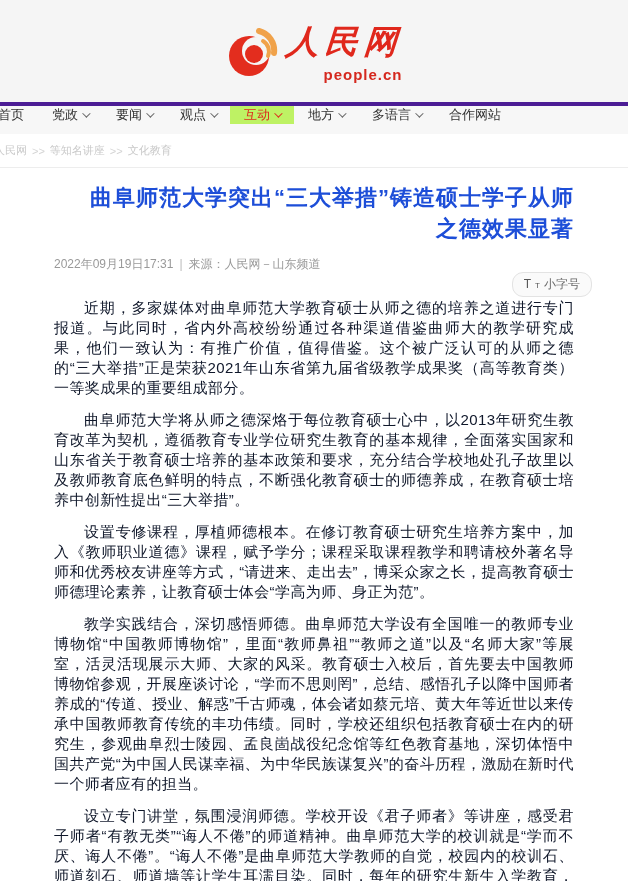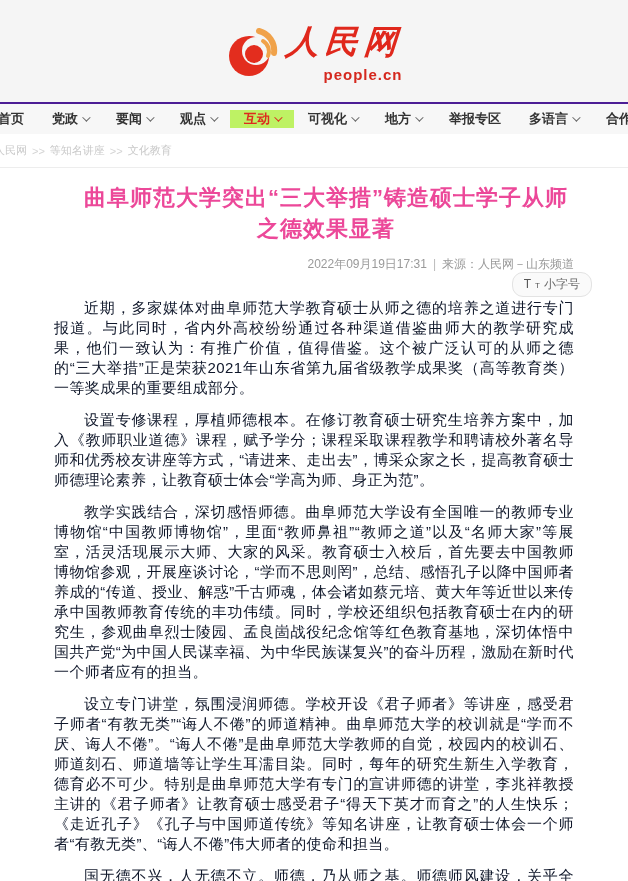--- a/index.html
+++ b/index.html
@@ -9,38 +9,38 @@
 
   
   .site-header { height:102px; background:#f5f5f5; display:flex; align-items:center; justify-content:center; }
   .logo { display:flex; align-items:center; gap:8px; margin-top:4px; }
   .logo-mark { width:52px; height:52px; }
   .logo-text { display:flex; flex-direction:column; align-items:flex-end; line-height:1; }
   .logo-cn { color:#e0281c; font-size:33px; font-weight:bold; font-style:italic; letter-spacing:6px; transform:skewX(-4deg); }
   .logo-en { color:#d5281e; font-size:15px; font-weight:bold; letter-spacing:1px; margin-top:9px; }
 
   
-  .nav { height:32px; background:#f7f7f7; border-top:2px solid #4c1d95; display:flex; align-items:center; overflow:hidden; white-space:nowrap;font-weight:bold; }
+  .nav { height:32px; background:#f7f7f7; border-top:4px solid #4c1d95; display:flex; align-items:flex-start; overflow:hidden; white-space:nowrap; }
   .nav-items { display:flex; align-items:stretch; margin-left:-16px; }
   .nav-item { display:flex; align-items:center; gap:4px; padding:0 14px; font-size:13px; color:#333; cursor:pointer; }
   .nav-item.active { background:#bef264; color:#dd2b1e; }
   .caret { display:inline-block; width:6px; height:6px; border-right:1px solid #666; border-bottom:1px solid #666; transform:rotate(45deg) translateY(-2px); }
   .nav-item.active .caret { border-color:#dd2b1e; }
 
   
   .breadcrumb { height:33px; display:flex; align-items:center; font-size:11px; color:#c9c9c9; padding-left:0; margin-left:-6px; }
   .bc-sep { margin:0 5px; color:#d4d4d4; }
   .bc-link { color:#c9c9c9; cursor:pointer; }
   .divider { height:1px; background:#ededed; }
 
   
   .article { padding:14px 54px 0 54px; }
-  .article h1 { font-size:22px; line-height:31px; color:#ec4899; text-align:center; font-weight:bold; letter-spacing:1px;margin-left:24px; }
+  .article h1 { font-size:22px; line-height:31px; color:#1d4ed8; text-align:right; font-weight:bold; letter-spacing:1px;margin-left:24px; }
   .meta-row { position:relative; margin-top:12px; height:42px; }
-  .meta { text-align:right; font-size:12px; color:#999; }
+  .meta { text-align:left; font-size:12px; color:#999; }
   .meta .sep { margin:0 6px; color:#bbb; }
   .meta .source-link { color:#999; cursor:pointer; }
   .font-widget { position:absolute; right:-18px; top:16px; display:flex; align-items:baseline; gap:4px; border:1px solid #e3e3e3; background:#fafafa; border-radius:11px; padding:3px 11px; font-size:12px; color:#666; cursor:pointer; }
   .t-big { font-size:12px; color:#555; }
   .t-small { font-size:8px; color:#555; }
   .paragraphs p { font-size:15px; line-height:20px; color:#0f172a; text-align:justify; text-indent:2em; margin-bottom:12px; letter-spacing:0.4px; }
 </style>
 </head>
 <body>
 
@@ -77,29 +77,22 @@
         </div>
         <div class="nav-item">
           <span>观点</span>
           <i class="caret"></i>
         </div>
         <div class="nav-item active">
           <span>互动</span>
           <i class="caret"></i>
         </div>
         <div class="nav-item">
-          <span>可视化</span>
-          <i class="caret"></i>
-        </div>
-        <div class="nav-item">
           <span>地方</span>
           <i class="caret"></i>
-        </div>
-        <div class="nav-item">
-          <span>举报专区</span>
         </div>
         <div class="nav-item">
           <span>多语言</span>
           <i class="caret"></i>
         </div>
         <div class="nav-item">
           <span>合作网站</span>
         </div>
       </div>
 
@@ -121,20 +114,21 @@
         <span>2022年09月19日17:31</span><span class="sep">|</span><span>来源：</span><span class="source-link">人民网－山东频道</span>
       </div>
       <div class="font-widget">
         <span class="t-big">T</span>
           <span class="t-small">T</span>
         <span>小字号</span>
       </div>
     </div>
     <div class="paragraphs">
         <p>近期，多家媒体对曲阜师范大学教育硕士从师之德的培养之道进行专门报道。与此同时，省内外高校纷纷通过各种渠道借鉴曲师大的教学研究成果，他们一致认为：有推广价值，值得借鉴。这个被广泛认可的从师之德的“三大举措”正是荣获2021年山东省第九届省级教学成果奖（高等教育类）一等奖成果的重要组成部分。</p>
+        <p>曲阜师范大学将从师之德深烙于每位教育硕士心中，以2013年研究生教育改革为契机，遵循教育专业学位研究生教育的基本规律，全面落实国家和山东省关于教育硕士培养的基本政策和要求，充分结合学校地处孔子故里以及教师教育底色鲜明的特点，不断强化教育硕士的师德养成，在教育硕士培养中创新性提出“三大举措”。</p>
         <p>设置专修课程，厚植师德根本。在修订教育硕士研究生培养方案中，加入《教师职业道德》课程，赋予学分；课程采取课程教学和聘请校外著名导师和优秀校友讲座等方式，“请进来、走出去”，博采众家之长，提高教育硕士师德理论素养，让教育硕士体会“学高为师、身正为范”。</p>
         <p>教学实践结合，深切感悟师德。曲阜师范大学设有全国唯一的教师专业博物馆“中国教师博物馆”，里面“教师鼻祖”“教师之道”以及“名师大家”等展室，活灵活现展示大师、大家的风采。教育硕士入校后，首先要去中国教师博物馆参观，开展座谈讨论，“学而不思则罔”，总结、感悟孔子以降中国师者养成的“传道、授业、解惑”千古师魂，体会诸如蔡元培、黄大年等近世以来传承中国教师教育传统的丰功伟绩。同时，学校还组织包括教育硕士在内的研究生，参观曲阜烈士陵园、孟良崮战役纪念馆等红色教育基地，深切体悟中国共产党“为中国人民谋幸福、为中华民族谋复兴”的奋斗历程，激励在新时代一个师者应有的担当。</p>
         <p>设立专门讲堂，氛围浸润师德。学校开设《君子师者》等讲座，感受君子师者“有教无类”“诲人不倦”的师道精神。曲阜师范大学的校训就是“学而不厌、诲人不倦”。“诲人不倦”是曲阜师范大学教师的自觉，校园内的校训石、师道刻石、师道墙等让学生耳濡目染。同时，每年的研究生新生入学教育，德育必不可少。特别是曲阜师范大学有专门的宣讲师德的讲堂，李兆祥教授主讲的《君子师者》让教育硕士感受君子“得天下英才而育之”的人生快乐；《走近孔子》《孔子与中国师道传统》等知名讲座，让教育硕士体会一个师者“有教无类”、“诲人不倦”伟大师者的使命和担当。</p>
         <p>国无德不兴，人无德不立。师德，乃从师之基。师德师风建设，关乎全面贯彻党的教育方针，关乎中国特色社会主义事业薪火相传。曲阜师范大学铸造学子从师之德的“三大举措”为全国教育硕士师德培养提供了可借鉴、能复制的经验，为党的二十大胜利召开贡献一份力量。（徐璐）</p>
       </div>
   </main>
 
 </div>
 
 </body></html>

